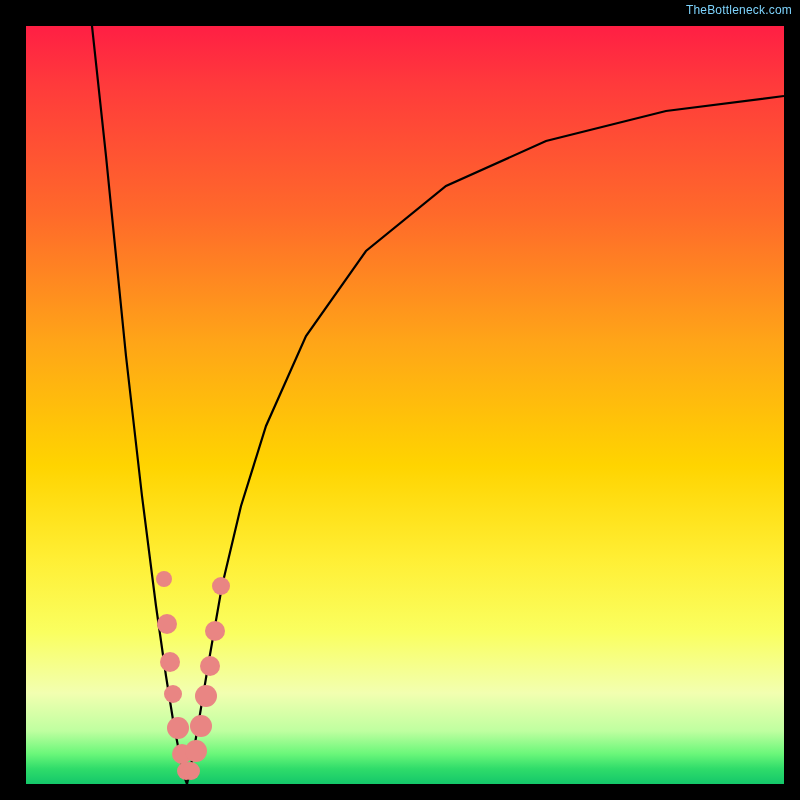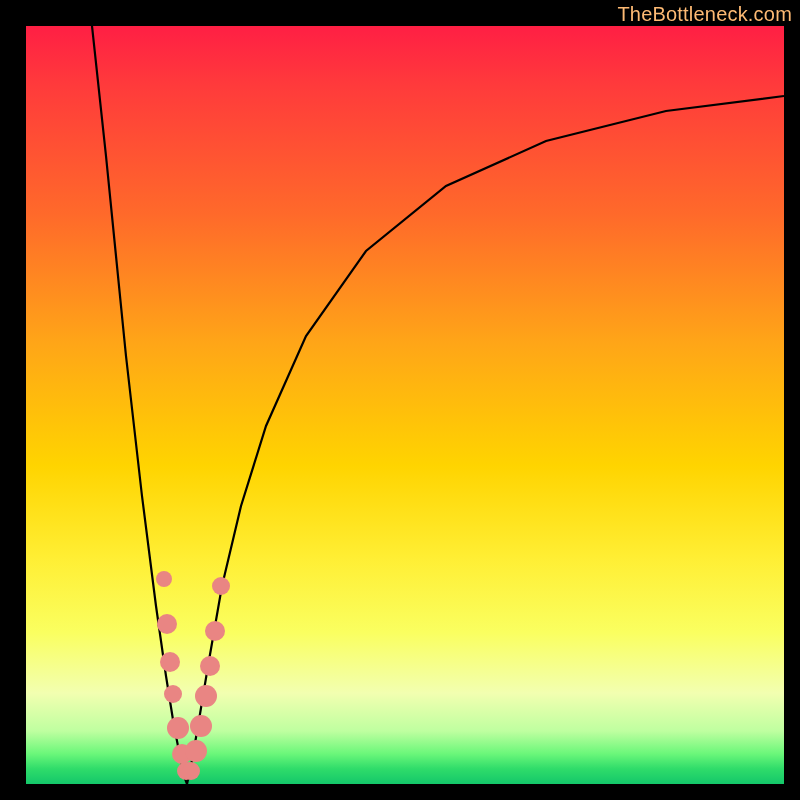--- a/index.html
+++ b/index.html
@@ -30,22 +30,22 @@
       #bfffa0 93%,
       #6bf77a 96%,
       #2fdc6a 98%,
       #14c76a 100%
     );
   }
   .watermark {
     position: absolute;
     top: 3px;
     right: 8px;
-    color: #fdba74;
-    font-size: 20px;
+    color: #7dd3fc;
+    font-size: 12px;
     font-weight: 500;
     letter-spacing: 0.2px;
     user-select: none;
   }
   svg.curve {
     position: absolute;
     left: 0;
     top: 0;
     width: 758px;
     height: 758px;

